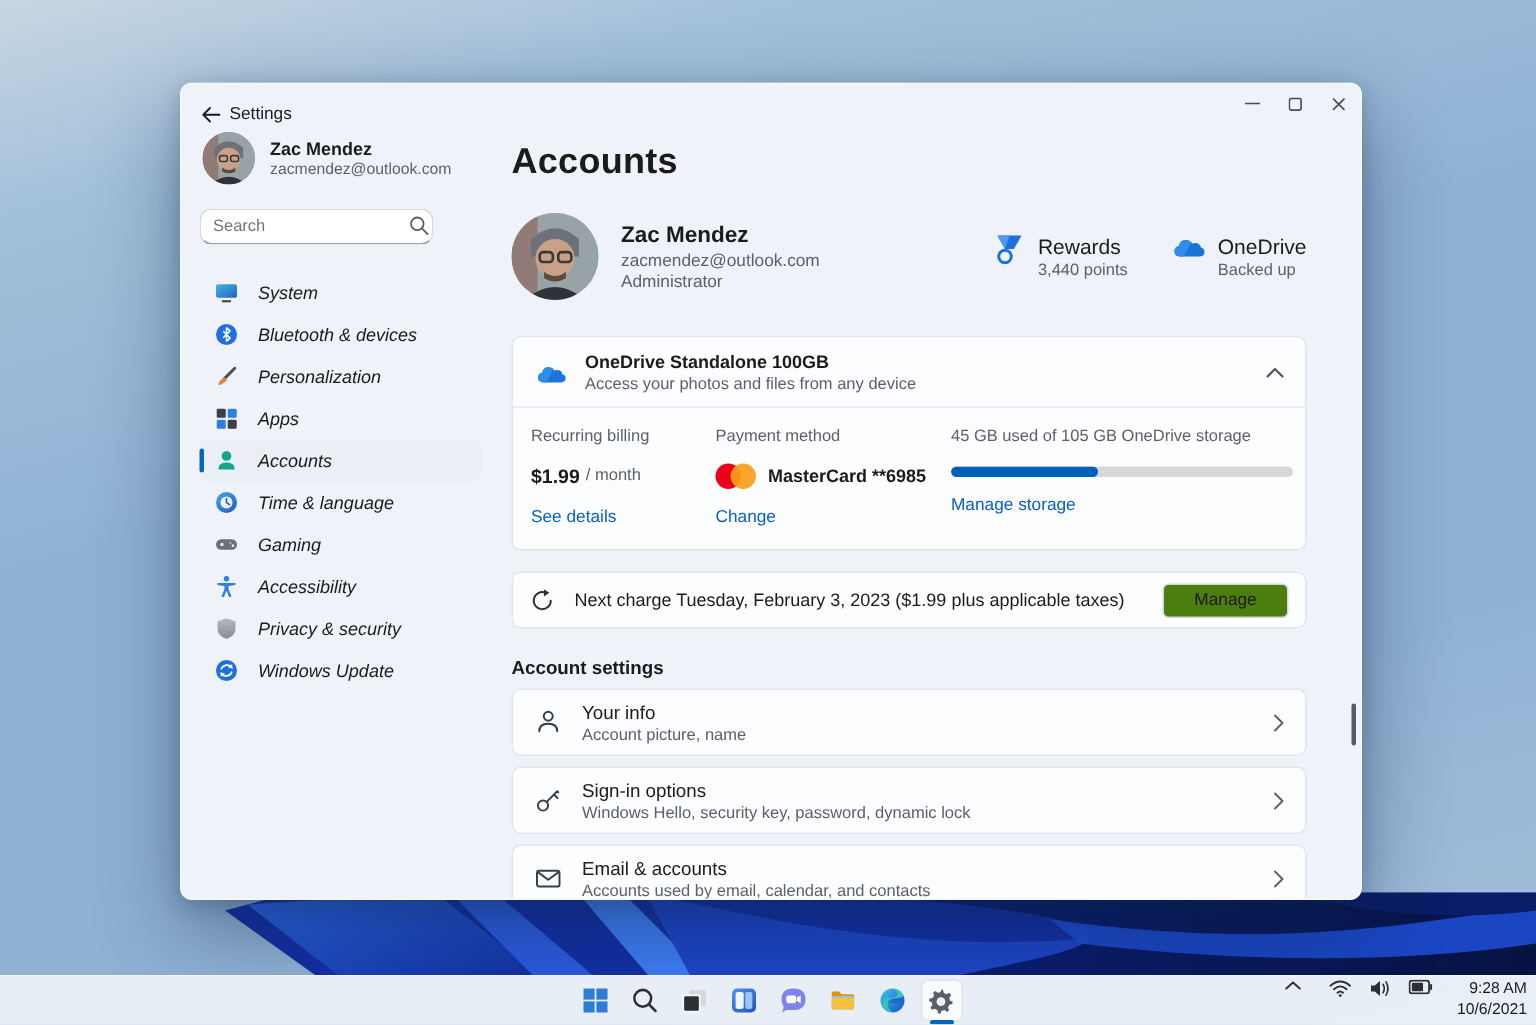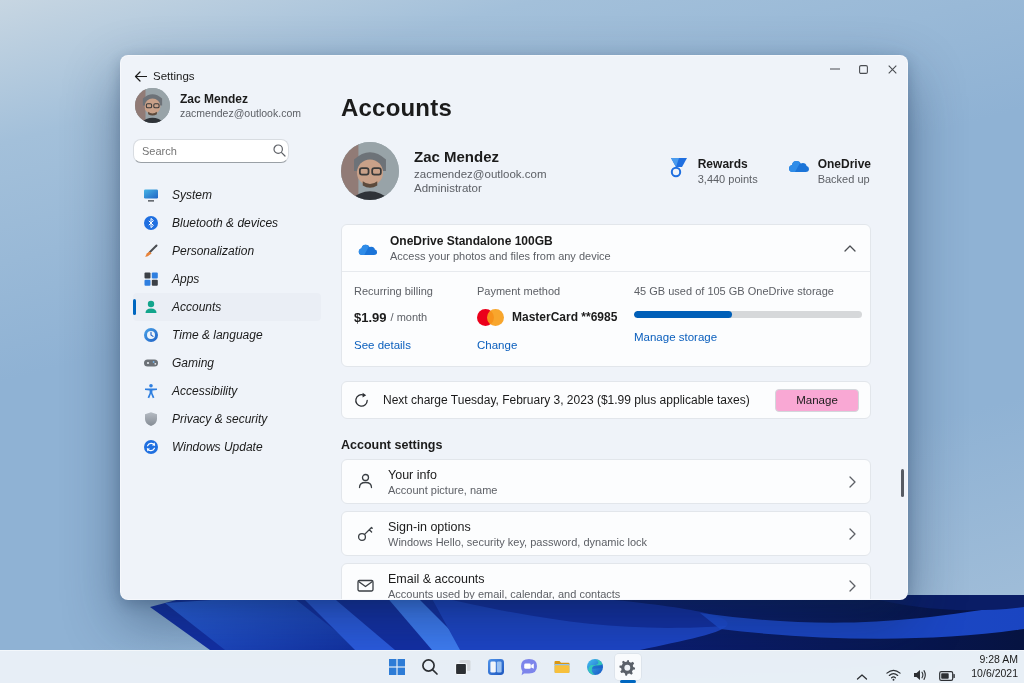--- a/index.html
+++ b/index.html
@@ -13,21 +13,21 @@
   .bloom { position:absolute; left:0; bottom:33px; width:1024px; height:55px; z-index:1; }
 
   
   .taskbar { position:absolute; left:0; bottom:0; width:1024px; height:33px; z-index:5;
     background:rgba(234,240,247,0.96); border-top:1px solid rgba(255,255,255,0.5);
     display:flex; align-items:center; }
   .tb-center { position:absolute; left:0; right:0; display:flex; justify-content:center; gap:7px; }
   .tb-icon { width:26px; height:26px; border-radius:4px; display:flex; align-items:center; justify-content:center; position:relative; }
   .tb-icon.active { background:rgba(255,255,255,0.75); box-shadow:0 0 0 1px rgba(0,0,0,0.04); }
   .tb-icon.active .tb-underline { position:absolute; bottom:-3px; left:5px; width:16px; height:3px; border-radius:2px; background:#0067c0; }
-  .tray { position:absolute; right:6px; display:flex; align-items:flex-end; gap:12px; }
+  .tray { position:absolute; right:6px; display:flex; align-items:flex-start; gap:12px; }
   .tray svg { display:block; }
   .clock { text-align:right; font-size:10.5px; line-height:1.3; color:#1b1b1b; padding-left:4px; }
 
   
   .window { position:absolute; left:120px; top:55px; width:788px; height:545px; z-index:2;
     background:#eff3f9; border-radius:8px; overflow:hidden;
     box-shadow:0 22px 55px rgba(15,35,70,0.42), 0 4px 14px rgba(15,35,70,0.22);
     border:1px solid rgba(255,255,255,0.45); }
   .titlebar { height:26px; display:flex; align-items:flex-end; padding-left:13px; gap:6px; }
   .titlebar .app-title { font-size:11.5px; }
@@ -56,21 +56,21 @@
   
   .main { position:absolute; left:212px; top:26px; right:0; bottom:0; padding:0 36px 0 8px; }
   .page-title { font-size:24px; font-weight:700; margin-top:12px; letter-spacing:0.2px; }
   .profile-row { margin-top:20px; display:flex; align-items:center; }
   .pr-text { margin-left:15px; }
   .pr-name { font-size:15px; font-weight:700; }
   .pr-email { font-size:11.5px; color:#5d6066; margin-top:3px; }
   .pr-role { font-size:11.5px; color:#5d6066; margin-top:2px; }
   .mini-badges { margin-left:auto; display:flex; gap:28px; }
   .badge { display:flex; align-items:flex-start; gap:8px; }
-  .badge-title { font-size:12px; font-weight:700; }
+  .badge-title { font-size:14px; font-weight:400; }
   .badge-sub { font-size:11px; color:#5d6066; margin-top:2px; }
 
   .card { background:#fcfdfe; border:1px solid #e2e6eb; border-radius:6px; }
   .od-card { margin-top:24px; }
   .od-head { display:flex; align-items:center; padding:9px 14px; }
   .od-head-text { margin-left:12px; }
   .od-title { font-size:12px; font-weight:700; }
   .od-sub { font-size:11px; color:#5d6066; margin-top:2px; }
   .od-chevron { margin-left:auto; }
   .od-body { border-top:1px solid #e7eaee; display:grid; grid-template-columns:123px 157px 1fr; padding:13px 14px 15px 12px; }
@@ -82,21 +82,21 @@
   .mc i { position:absolute; top:0; width:17px; height:17px; border-radius:50%; }
   .mc .red { left:0; background:#eb001b; }
   .mc .org { left:10px; background:#f79e1b; opacity:0.92; }
   .pay-text { font-size:12px; font-weight:700; }
   .progress { margin-top:14px; width:228px; height:7px; border-radius:4px; background:#d6d8da; overflow:hidden; }
   .progress-fill { height:100%; border-radius:4px; background:#005fb8; }
   .col-link { margin-top:13px; font-size:11.5px; color:#0b5fbd; }
 
   .charge-card { margin-top:14px; height:38px; display:flex; align-items:center; padding:0 11px; }
   .charge-text { font-size:12px; margin-left:13px; }
-  .manage-btn { margin-left:auto; width:84px; height:23px; background:#f9a8d4; border:1px solid #d3d7db;
+  .manage-btn { margin-left:auto; width:84px; height:23px; background:#4d7c0f; border:1px solid #d3d7db;
     border-radius:4px; font-size:11.5px; display:flex; align-items:center; justify-content:center; }
 
   .section-heading { margin-top:19px; font-size:12.5px; font-weight:700; }
   .setting-row { margin-top:7px; height:45px; display:flex; align-items:center; padding:0 14px; }
   .sr-text { margin-left:13px; }
   .sr-title { font-size:12.5px; }
   .sr-sub { font-size:11px; color:#5d6066; margin-top:2px; }
   .sr-chevron { margin-left:auto; }
 
   .win-scroll { position:absolute; right:3px; top:413px; width:3px; height:28px; border-radius:2px; background:#565b63; }

